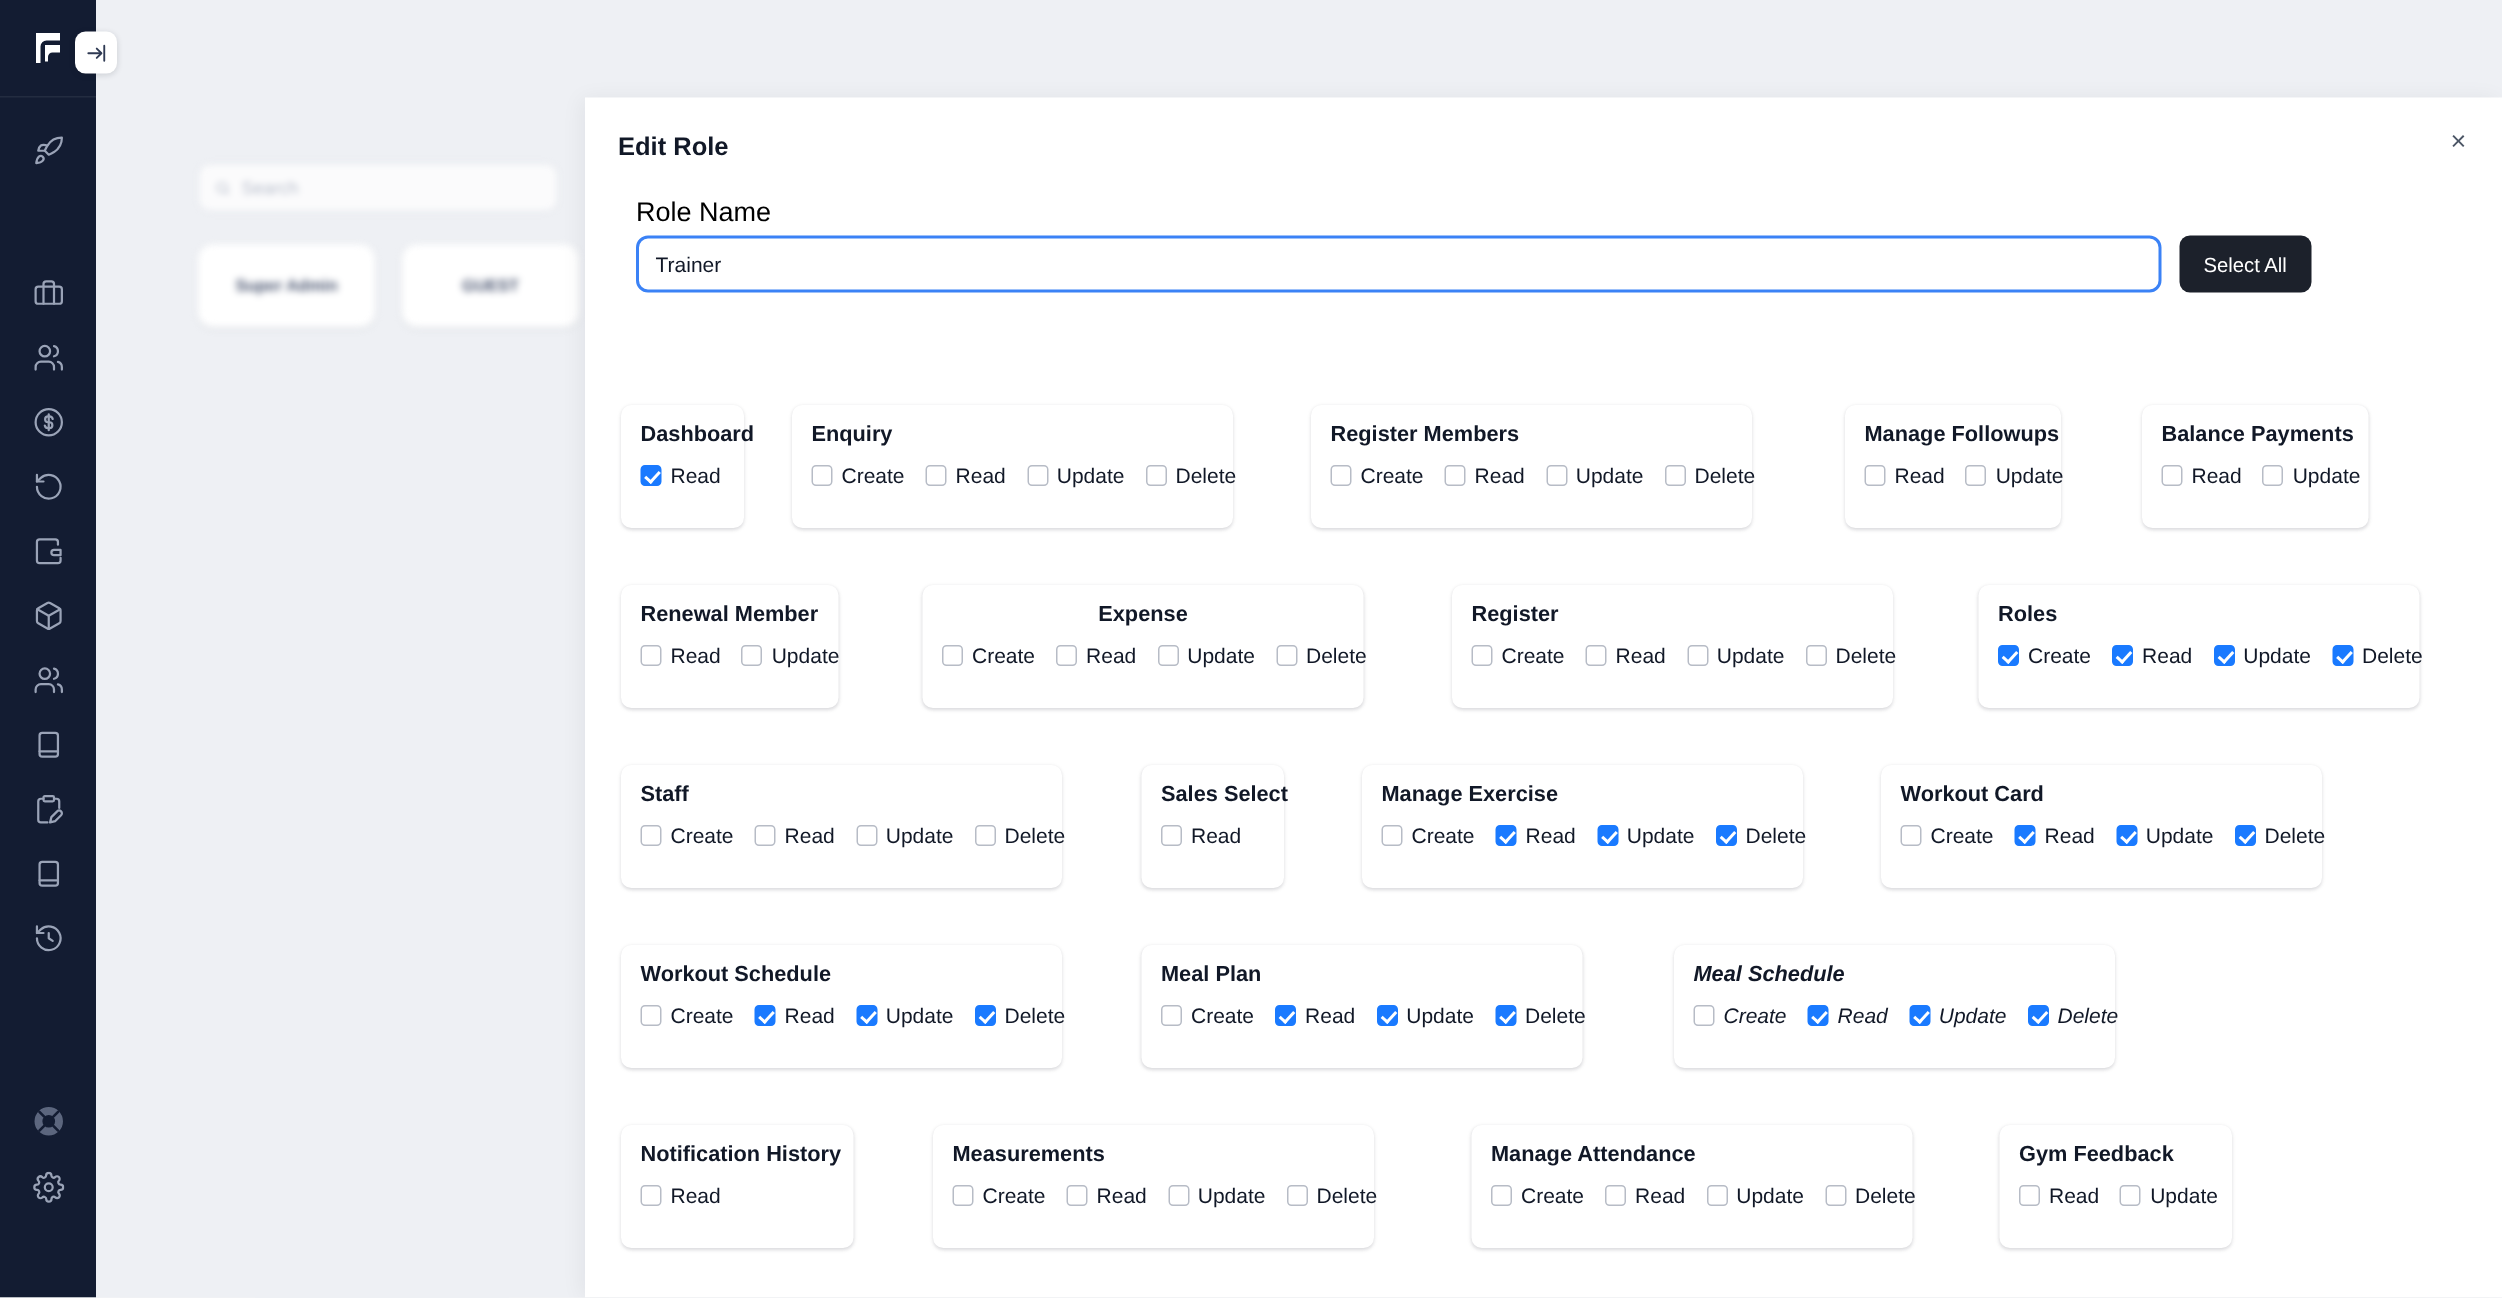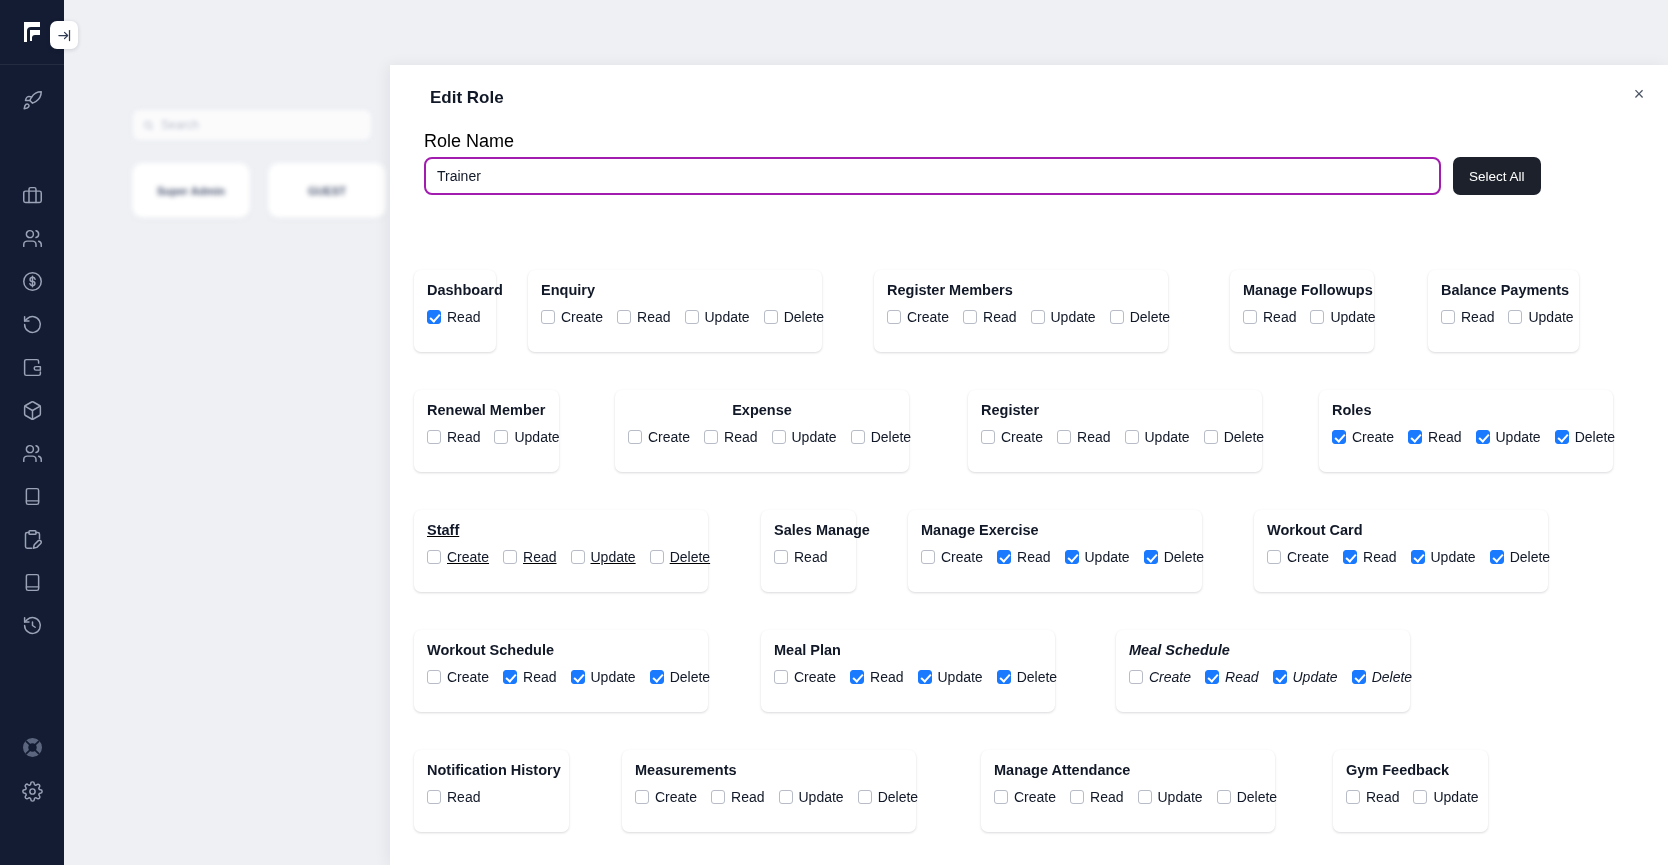--- a/index.html
+++ b/index.html
@@ -103,30 +103,30 @@
     box-shadow: -3px 0 14px rgba(16,24,40,0.06);
     overflow: hidden;
   }
   .modal-close {
     position: absolute; right: 18px; top: 18px;
     width: 22px; height: 22px;
     display: flex; align-items: center; justify-content: center;
     color: #4b5565; font-size: 18px; line-height: 1;
   }
   .modal-title {
-    position: absolute; left: 40px; top: 23px;
+    position: absolute; left: 22px; top: 23px;
     font-size: 17px; font-weight: bold; color: #111827; text-align: center;
   }
 
   .form-area { position: absolute; left: 34px; top: 66px; right: 24px; }
   .field-label { font-size: 18px; color: #000000; margin-bottom: 5px; }
   .name-row { display: flex; align-items: flex-start; gap: 12px; }
   .name-input {
     width: 1017px; height: 38px;
-    border: 2px solid #a21caf; border-radius: 8px;
+    border: 2px solid #3b82f6; border-radius: 8px;
     padding: 0 11px;
     font-size: 14px; font-family: "Liberation Sans", sans-serif;
     color: #111827; background: #fff; outline: none;
   }
   .select-all-btn {
     height: 38px; padding: 0 16px;
     background: #1c212b; color: #ffffff;
     border: none; border-radius: 7px;
     font-size: 13.5px; font-family: "Liberation Sans", sans-serif;
     cursor: pointer; white-space: nowrap;
@@ -469,21 +469,21 @@
                 <label>Update</label>
               </div>
               <div class="opt">
                 <span class="cb on"></span>
                 <label>Delete</label>
               </div>
             </div>
           </div>
         </div>
         <div class="perm-row">
-          <div class="perm-card" style="width: 294px; text-decoration: underline;">
+          <div class="perm-card" style="width: 294px;">
             <div class="perm-title">Staff</div>
             <div class="perm-opts">
               <div class="opt">
                 <span class="cb"></span>
                 <label>Create</label>
               </div>
               <div class="opt">
                 <span class="cb"></span>
                 <label>Read</label>
               </div>
@@ -491,21 +491,21 @@
                 <span class="cb"></span>
                 <label>Update</label>
               </div>
               <div class="opt">
                 <span class="cb"></span>
                 <label>Delete</label>
               </div>
             </div>
           </div>
           <div class="perm-card" style="width: 95px; margin-left: 21px;">
-            <div class="perm-title">Sales Manage</div>
+            <div class="perm-title">Sales Select</div>
             <div class="perm-opts">
               <div class="opt">
                 <span class="cb"></span>
                 <label>Read</label>
               </div>
             </div>
           </div>
           <div class="perm-card" style="width: 294px; margin-left: 20px;">
             <div class="perm-title">Manage Exercise</div>
             <div class="perm-opts">

